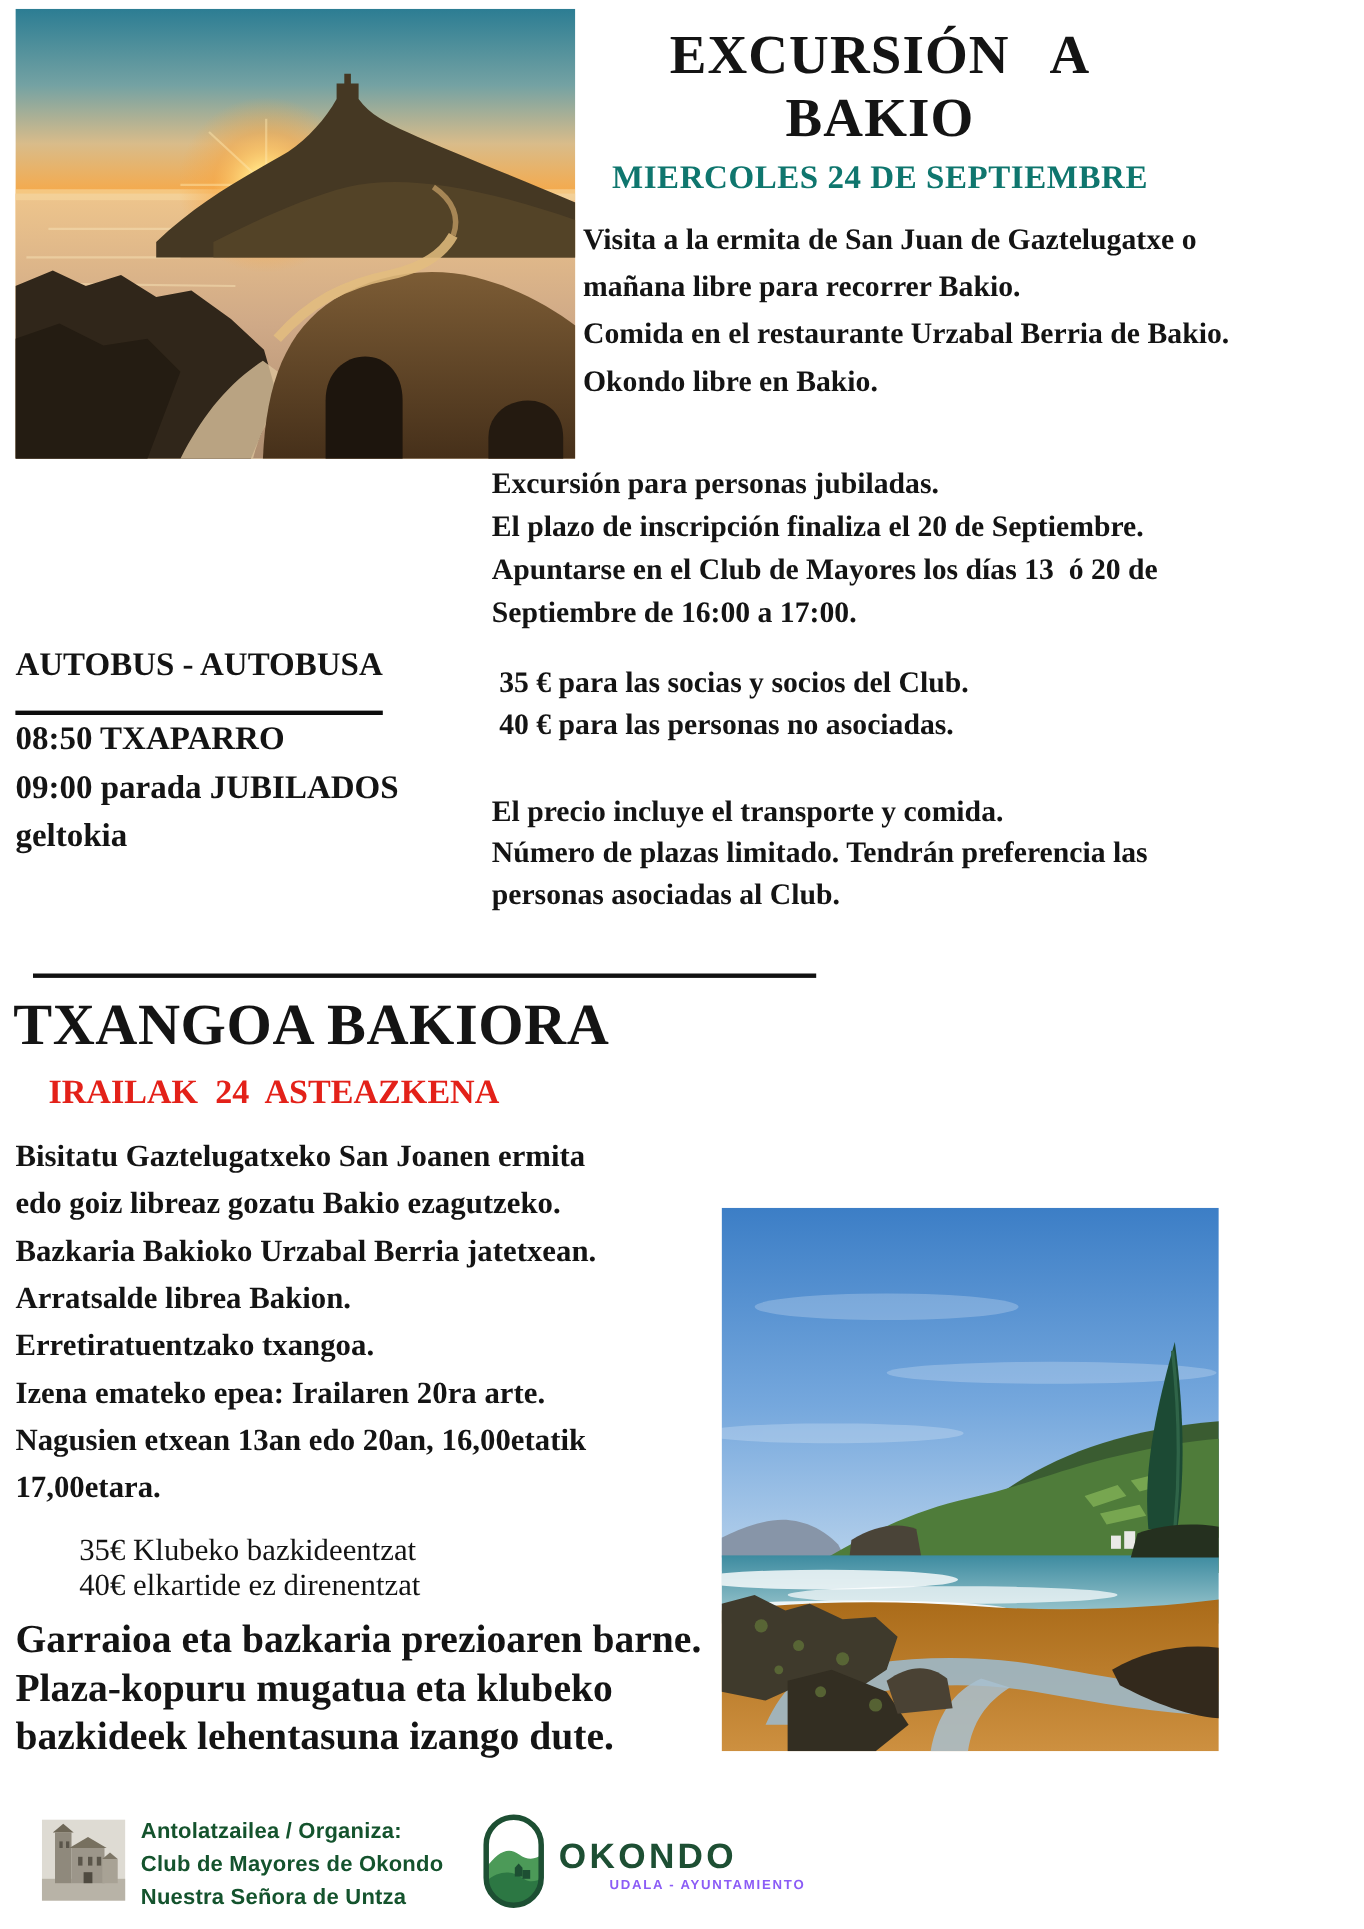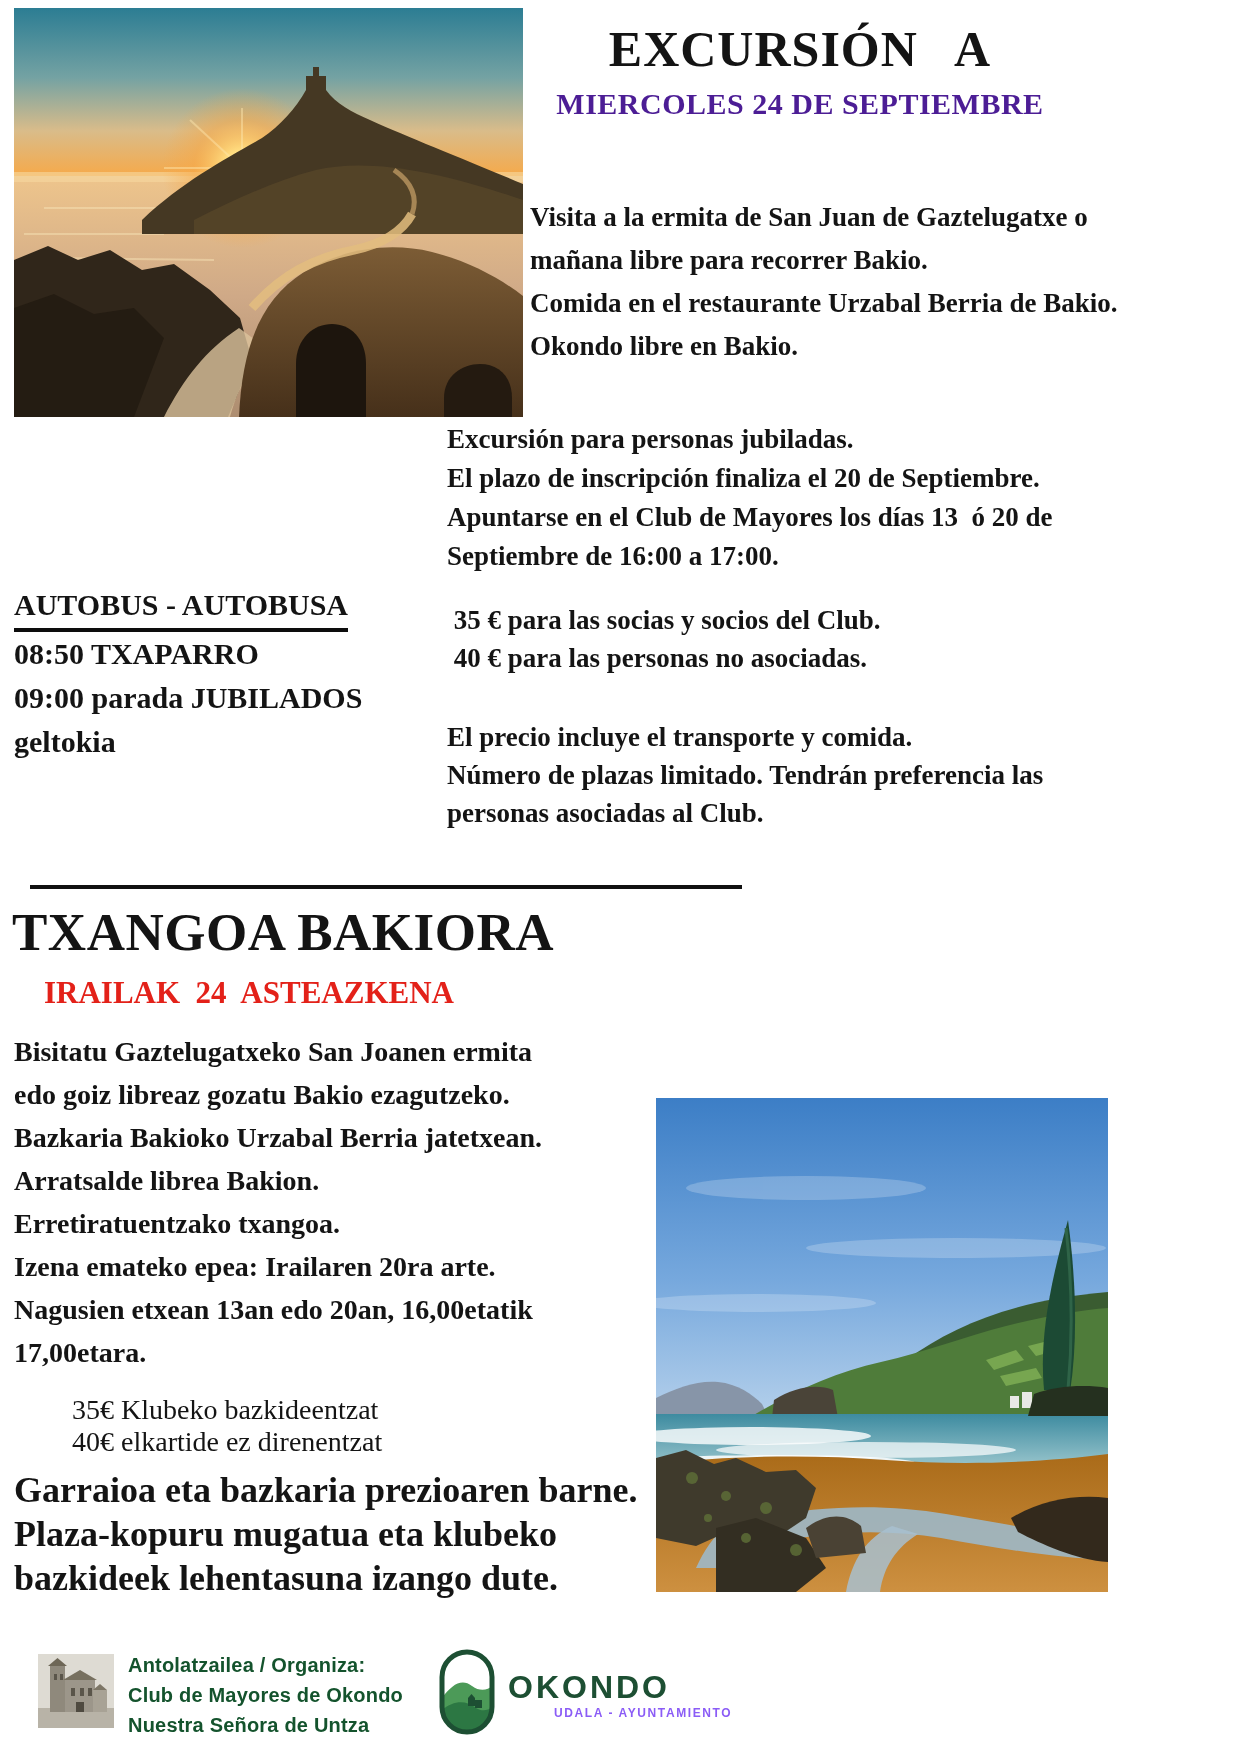--- a/index.html
+++ b/index.html
@@ -3,29 +3,29 @@
 <meta charset="utf-8">
 <style>
   html,body { margin:0; padding:0; background:#ffffff; }
   .page { position:relative; width:1240px; height:1754px; background:#ffffff; overflow:hidden;
           font-family:"Liberation Serif", serif; color:#141414; }
   .abs { position:absolute; }
   .t { white-space:pre-wrap; }
 
   .title-block { left:460px; top:20px; width:680px; text-align:center; }
   .title-line { font-size:50px; line-height:58px; font-weight:700; word-spacing:6px; letter-spacing:1px; }
-  .title-date { font-size:30px; line-height:40px; font-weight:700; color:#4c1d95; margin-top:6px; letter-spacing:0.5px; }
+  .title-date { font-size:30px; line-height:40px; font-weight:700; color:#0f766e; margin-top:6px; letter-spacing:0.5px; }
 
   .es-intro  { left:530px; top:196px; font-size:27px; line-height:43px; font-weight:700; }
   .es-details{ left:447px; top:420px; font-size:27px; line-height:39px; font-weight:700; }
   .es-prices { left:447px; top:601px; font-size:27px; line-height:38px; font-weight:700; }
   .es-cond   { left:447px; top:718px; font-size:27px; line-height:38px; font-weight:700; }
 
   .bus-block { left:14px; top:583px; font-size:30px; line-height:44px; font-weight:700; }
-  .bus-head span { display:inline-block; border-bottom:4px solid #0d0d0d; padding-bottom:1px; }
+  .bus-head span { display:inline-block; border-bottom:4px solid #0d0d0d; padding-bottom:19px; }
 
   .divider { left:30px; top:885px; width:712px; height:4px; background:#111111; }
 
   .eu-title { left:12px; top:902px; font-size:53px; line-height:60px; font-weight:700; letter-spacing:0.5px; }
   .eu-date  { left:44px; top:974px; font-size:31px; line-height:38px; font-weight:700; color:#e32119; }
   .eu-body  { left:14px; top:1030px; font-size:28px; line-height:43px; font-weight:700; }
   .eu-prices{ left:72px; top:1394px; font-size:28px; line-height:32px; font-weight:400; }
   .eu-cond  { left:14px; top:1468px; font-size:36px; line-height:44px; font-weight:700; }
 
   .photo-top    { left:14px;  top:8px;    width:509px; height:409px; }
@@ -97,20 +97,21 @@
       <path d="M225,409 C228,340 246,292 290,264 C330,240 376,234 418,244 C458,254 488,272 509,288 L509,409 Z" fill="url(#stoneA)"></path>
       <path d="M238,300 C268,266 300,250 340,242 C368,236 388,224 398,206" stroke="#e3bd7f" stroke-width="9" fill="none" opacity="0.85"></path>
       <path d="M398,206 C404,190 398,174 380,162" stroke="#caa36a" stroke-width="5" fill="none" opacity="0.7"></path>
       <path d="M282,409 L282,356 C282,330 300,316 318,316 C336,316 352,330 352,356 L352,409 Z" fill="#1d150d"></path>
       <path d="M430,409 L430,390 C430,368 448,356 466,356 C484,356 498,368 498,390 L498,409 Z" fill="#241a10"></path>
     </svg>
   </div>
 
   <div class="abs title-block">
     <div class="title-line t">EXCURSIÓN  A</div>
+    <div class="title-line t">BAKIO</div>
     <div class="title-date t">MIERCOLES 24 DE SEPTIEMBRE</div>
   </div>
 
   <div class="abs es-intro">
     <div class="t">Visita a la ermita de San Juan de Gaztelugatxe o</div>
     <div class="t">mañana libre para recorrer Bakio.</div>
     <div class="t">Comida en el restaurante Urzabal Berria de Bakio.</div>
     <div class="t">Okondo libre en Bakio.</div>
   </div>
 

